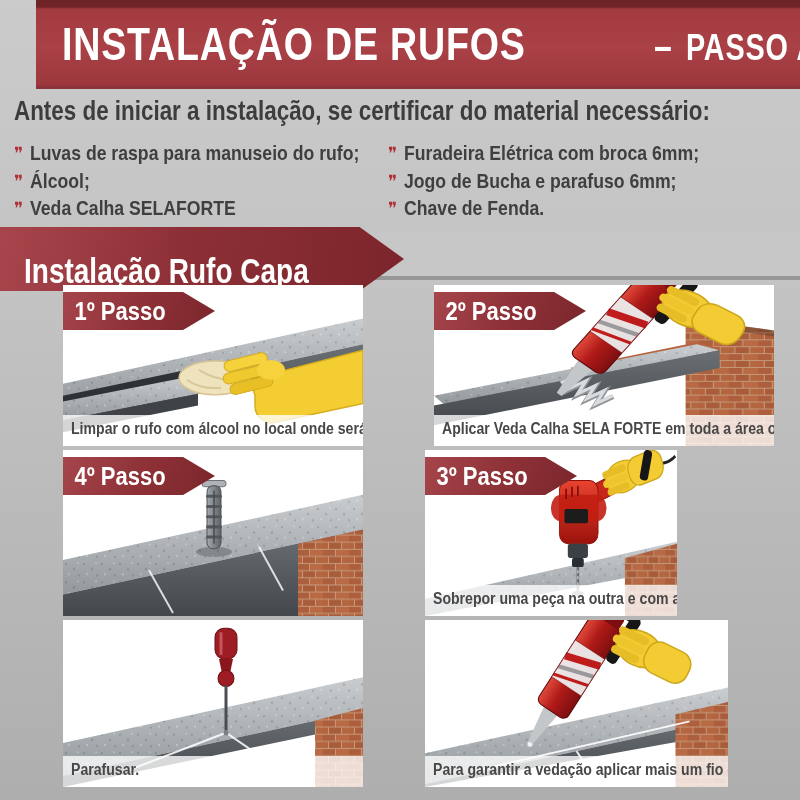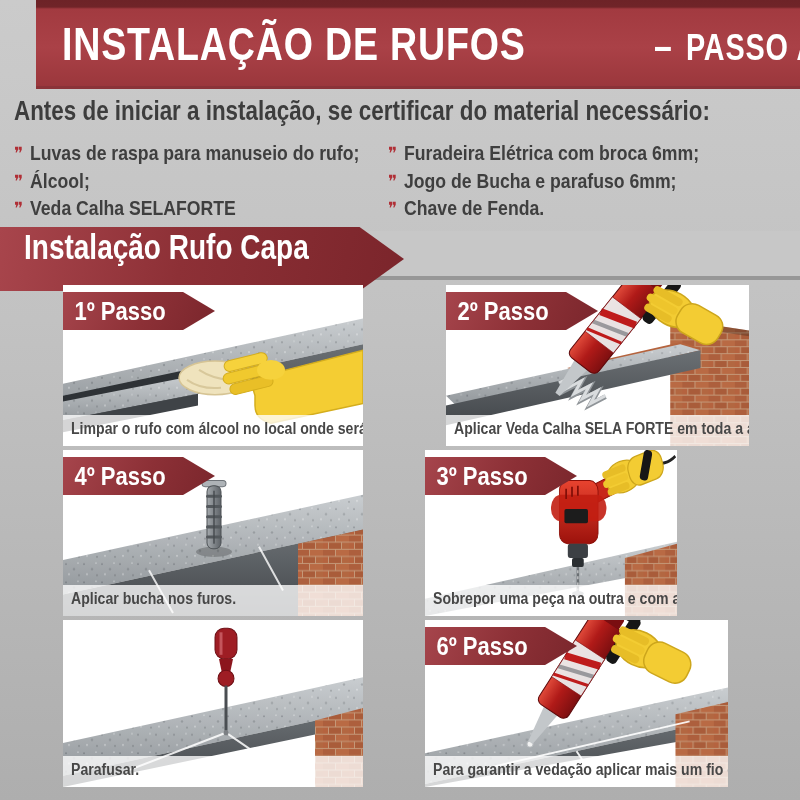--- a/index.html
+++ b/index.html
@@ -43,28 +43,28 @@
 
   
   .section-band{
     position:absolute;left:0;top:231px;width:800px;height:45px;
     background:#c7c7c7;border-bottom:4px solid #979797;z-index:1;
   }
   .section-ribbon{
     position:absolute;left:0;top:227px;width:404px;height:64px;z-index:2;
     background:linear-gradient(100deg,#a8454c 0%,#8d3036 45%,#7b252b 100%);
     clip-path:polygon(0 0,89% 0,100% 50%,89% 100%,0 100%);
-    display:flex;align-items:flex-start;
+    display:flex;align-items:flex-end;
   }
   .section-title{color:#fff;font-size:35px;font-weight:bold;padding-left:30px;}
 
   
   .panel{position:absolute;background:#86efac;overflow:hidden;z-index:2;}
   .p1{left:63px;top:285px;width:300px;height:161px}
-  .p2{left:446px;top:285px;width:303px;height:161px}
+  .p2{left:434px;top:285px;width:340px;height:161px}
   .p4{left:63px;top:450px;width:300px;height:166px}
   .p3{left:425px;top:450px;width:252px;height:166px}
   .p5{left:63px;top:620px;width:300px;height:167px}
   .p6{left:425px;top:620px;width:303px;height:167px}
   .panel svg.scene{position:absolute;left:0;top:0;width:100%;height:100%;}
   .step-ribbon{
     position:absolute;left:0;top:7px;height:38px;width:152px;z-index:3;
     background:linear-gradient(115deg,#a6454c 0%,#8c3036 55%,#7a262c 100%);
     clip-path:polygon(0 0,79% 0,100% 50%,79% 100%,0 100%);
     display:flex;align-items:center;
@@ -259,23 +259,20 @@
       <rect x="143" y="54" width="16" height="3" rx="1.5"></rect>
       <rect x="143" y="64" width="16" height="3" rx="1.5"></rect>
       <rect x="143" y="74" width="16" height="3" rx="1.5"></rect>
       <rect x="143" y="84" width="16" height="3" rx="1.5"></rect>
     </g>
     <rect x="150" y="40" width="2" height="52" fill="#45494d" opacity=".7"></rect>
   </svg>
   <div class="step-ribbon">
     <span class="step-label">4º Passo</span>
   </div>
-  <div class="caption">
-    <span class="condensed">Aplicar bucha nos furos.</span>
-  </div>
 </div>
 
 <div class="panel p3">
   <svg class="scene" viewBox="0 0 300 163" preserveAspectRatio="none">
     <rect width="300" height="163" fill="#ffffff"></rect>
     <polygon points="0,146 300,90 300,116 0,163" fill="url(#gMetal)"></polygon>
     <polygon points="0,146 300,90 300,116 0,163" fill="url(#pSpeck)"></polygon>
     <polygon points="238,106 300,92 300,163 238,163" fill="url(#pBrick)"></polygon>
     <path d="M246,18 C268,8 282,20 298,6" stroke="#222" stroke-width="3" fill="none"></path>
     <path d="M196,36 L248,14 L256,30 L204,52 Z" fill="#c7271a" stroke="#8c0f08" stroke-width="1"></path>
@@ -329,19 +326,16 @@
     <rect width="300" height="163" fill="#ffffff"></rect>
     <polygon points="0,130 300,66 300,96 0,160" fill="url(#gMetal)"></polygon>
     <polygon points="0,130 300,66 300,96 0,160" fill="url(#pSpeck)"></polygon>
     <polygon points="0,160 300,96 300,110 0,163" fill="url(#gMetalDark)"></polygon>
     <polygon points="248,92 300,80 300,163 248,163" fill="url(#pBrick)"></polygon>
     <path d="M55,146 L262,99 M150,128 L174,163" stroke="rgba(255,255,255,.9)" stroke-width="1.8"></path>
     <circle cx="104" cy="121" r="3" fill="#f2f2f2" stroke="#b9bdc0" stroke-width="1"></circle>
     <use href="#caulkGun" transform="translate(160,34) rotate(33) scale(1.02)"></use>
     <use href="#gloveGrip" transform="translate(212,28) rotate(26)"></use>
   </svg>
-  <div class="step-ribbon">
-    <span class="step-label">6º Passo</span>
-  </div>
   <div class="caption">
     <span class="condensed">Para garantir a vedação aplicar mais um fio de Veda Calha SELA FORTE na emenda.</span>
   </div>
 </div>
 
 </body></html>

